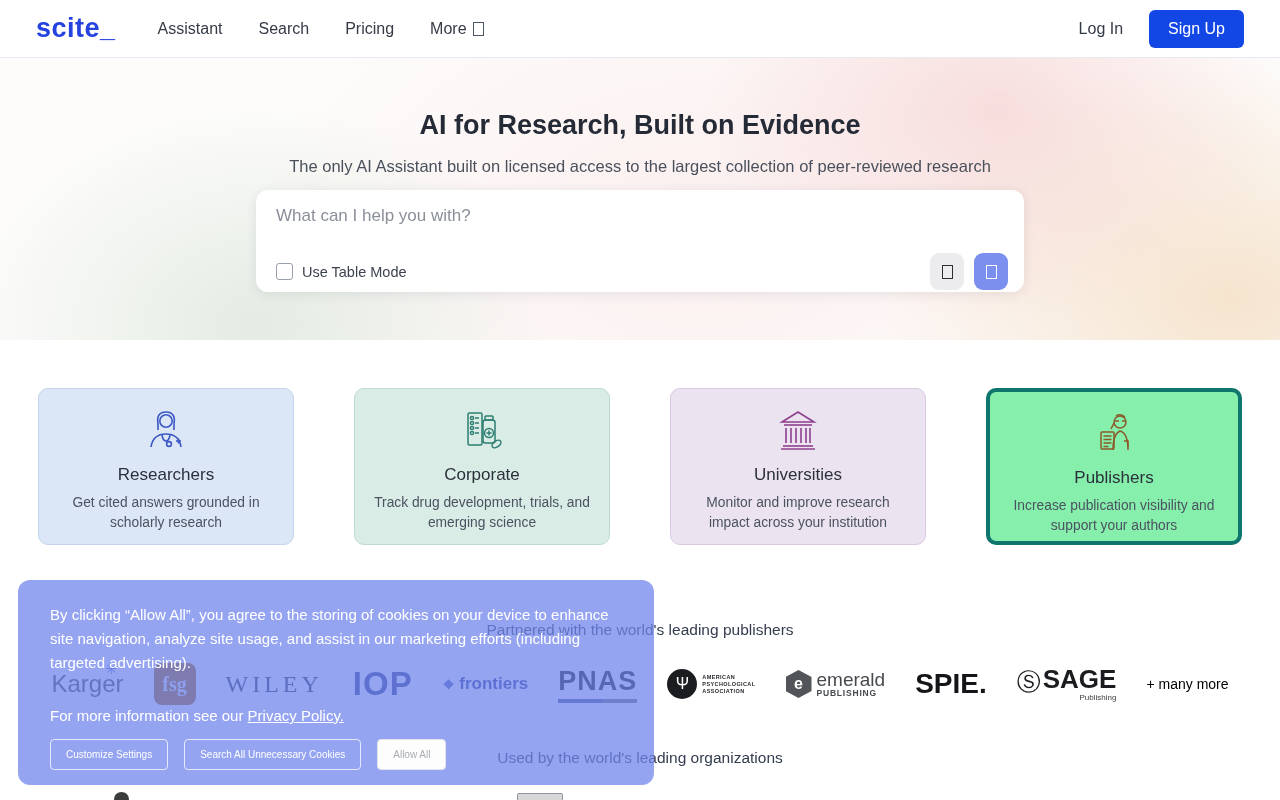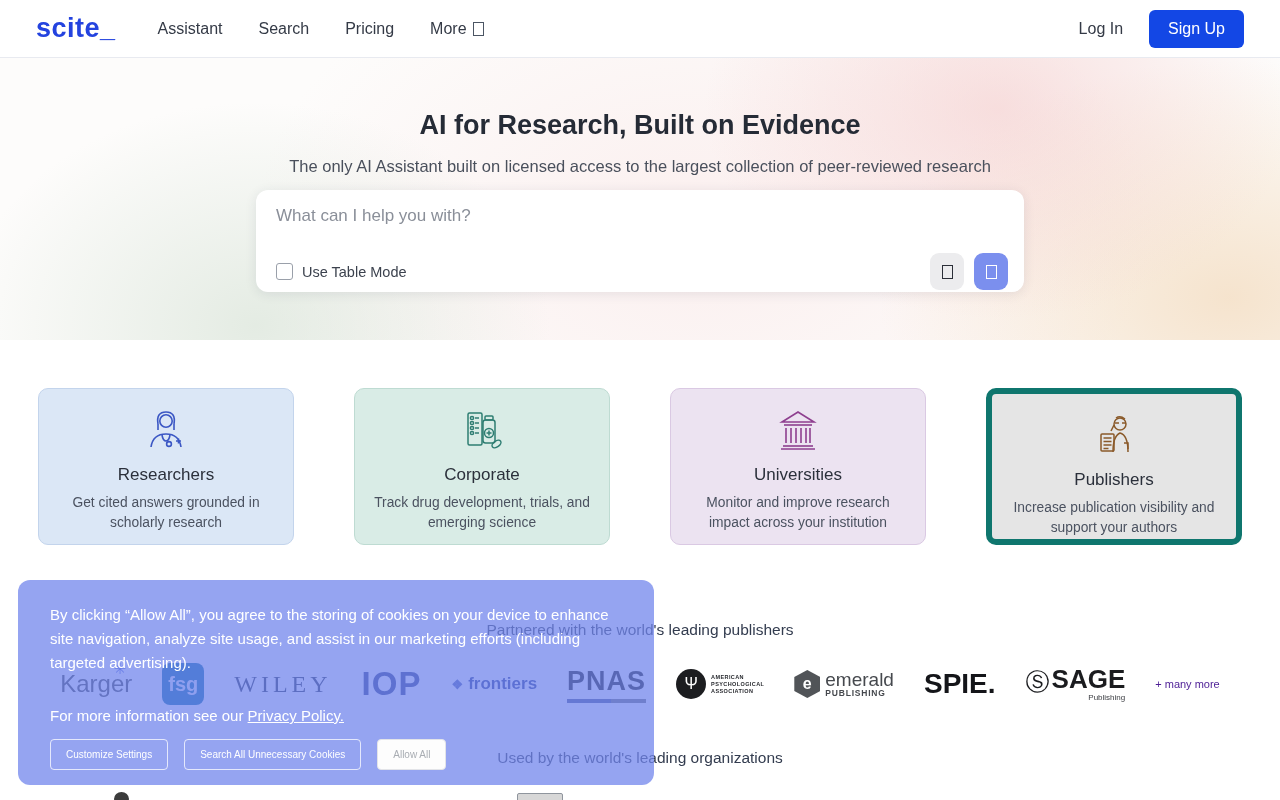--- a/index.html
+++ b/index.html
@@ -44,33 +44,33 @@
   .icon-btn.gray { background:#ececee; color:#2b2f38; }
   .icon-btn.blue { background:#7b8fee; color:#fff; }
   .icon-btn .tofu { border-color:currentColor; }
 
   
   .cards-row { display:flex; justify-content:space-between; padding:0 38px; margin-top:48px; }
   .card { width:256px; height:157px; border-radius:10px; text-align:center; padding-top:16px; cursor:pointer; }
   .card.c0 { background:#dbe7f6; border:1px solid #c3d4ec; }
   .card.c1 { background:#d9ece6; border:1px solid #bedbd2; }
   .card.c2 { background:#ece3f1; border:1px solid #dac9e3; }
-  .card.c3 { background:#e5e5e5; border:6px solid #0f766e; }
+  .card.c3 { background:#86efac; border:4px solid #0f766e; }
   .card-icon { height:50px; display:flex; align-items:center; justify-content:center; }
   .card-title { margin-top:10px; font-size:17px; color:#2b303b; }
   .card-desc { margin-top:8px; font-size:13.8px; line-height:20px; color:#4b5260; padding:0 18px; }
 
   
   .pub-heading { margin-top:76px; text-align:center; font-size:15.5px; color:#333c4f; }
   .logos-row { margin-top:24px; display:flex; align-items:center; justify-content:center; gap:30px; }
   .logo-item { display:flex; align-items:center; justify-content:center; color:#323844; }
   .lg-karger { font-size:24px; color:#3f4449; font-weight:500; position:relative; }
   .star { position:absolute; top:-10px; right:6px; color:#4d63d6; font-size:15px; }
-  .lg-fsg { width:42px; height:42px; background:#0369a1; border-radius:8px; color:#e8ecf8;
-    font-size:20px; font-weight:700; display:flex; align-items:center; justify-content:center; }
+  .lg-fsg { width:42px; height:42px; background:#a16207; border-radius:8px; color:#e8ecf8;
+    font-size:20px; font-weight:700; display:flex; align-items:center; justify-content:center;font-family:Liberation Serif, serif; }
   .lg-wiley { font-family:"Liberation Serif", serif; font-size:24px; letter-spacing:4px; color:#25304c; }
   .lg-iop { font-size:33px; font-weight:800; color:#2b3d85; letter-spacing:1px; }
   .lg-frontiers { font-size:17px; font-weight:700; color:#23398f; display:flex; align-items:center; gap:5px; }
   .leaf { color:#4a5fae; font-size:13px; }
   .lg-pnas { font-size:27px; font-weight:800; color:#15161a; letter-spacing:1px;
     border-bottom:4px solid; border-image:linear-gradient(90deg,#45568e 55%, #6b6f75 55%) 1; padding-bottom:2px; }
   .lg-apa { display:flex; align-items:center; gap:5px; }
   .apa-circle { width:30px; height:30px; border-radius:50%; background:#1c1d20; color:#fff;
     display:flex; align-items:center; justify-content:center; font-size:16px; }
   .apa-lines { display:flex; flex-direction:column; gap:1px; }
@@ -80,21 +80,21 @@
     display:flex; align-items:center; justify-content:center;
     clip-path:polygon(50% 0, 100% 25%, 100% 75%, 50% 100%, 0 75%, 0 25%); }
   .em-text { line-height:1; }
   .em-text .t1 { font-size:19px; color:#46494e; }
   .em-text .t2 { font-size:8.5px; font-weight:700; color:#46494e; letter-spacing:.8px; }
   .lg-spie { font-size:28px; font-weight:800; color:#141519; }
   .lg-sage { display:flex; align-items:flex-start; gap:2px; }
   .sage-s { font-size:24px; color:#1b1c1f; }
   .sage-main { font-size:26px; font-weight:700; color:#1b1c1f; line-height:1; }
   .sage-sub { font-size:8px; color:#3c3e43; text-align:right; margin-top:1px; }
-  .lg-more { font-size:11px; color:#4c1d95; }
+  .lg-more { font-size:14px; color:#000000; }
   .orgs-heading { margin-top:44px; text-align:center; font-size:15.5px; color:#333c4f; }
   .frag { position:absolute; }
   .frag1 { left:114px; top:792px; width:15px; height:14px; border-radius:50%; background:#3c3c3c; }
   .frag2 { left:517px; top:793px; width:46px; height:12px; background:#d7d7d7; border:1px solid #8f959d; border-radius:2px; }
 
   
   .cookie { position:absolute; left:18px; top:580px; width:636px; height:205px;
     background:rgba(112,132,236,.74); border-radius:12px; padding:23px 32px 0; color:#fff; z-index:40; }
   .cookie-msg { font-size:15px; line-height:24px; max-width:588px; }
   .cookie-info { margin-top:32px; font-size:15px; }

